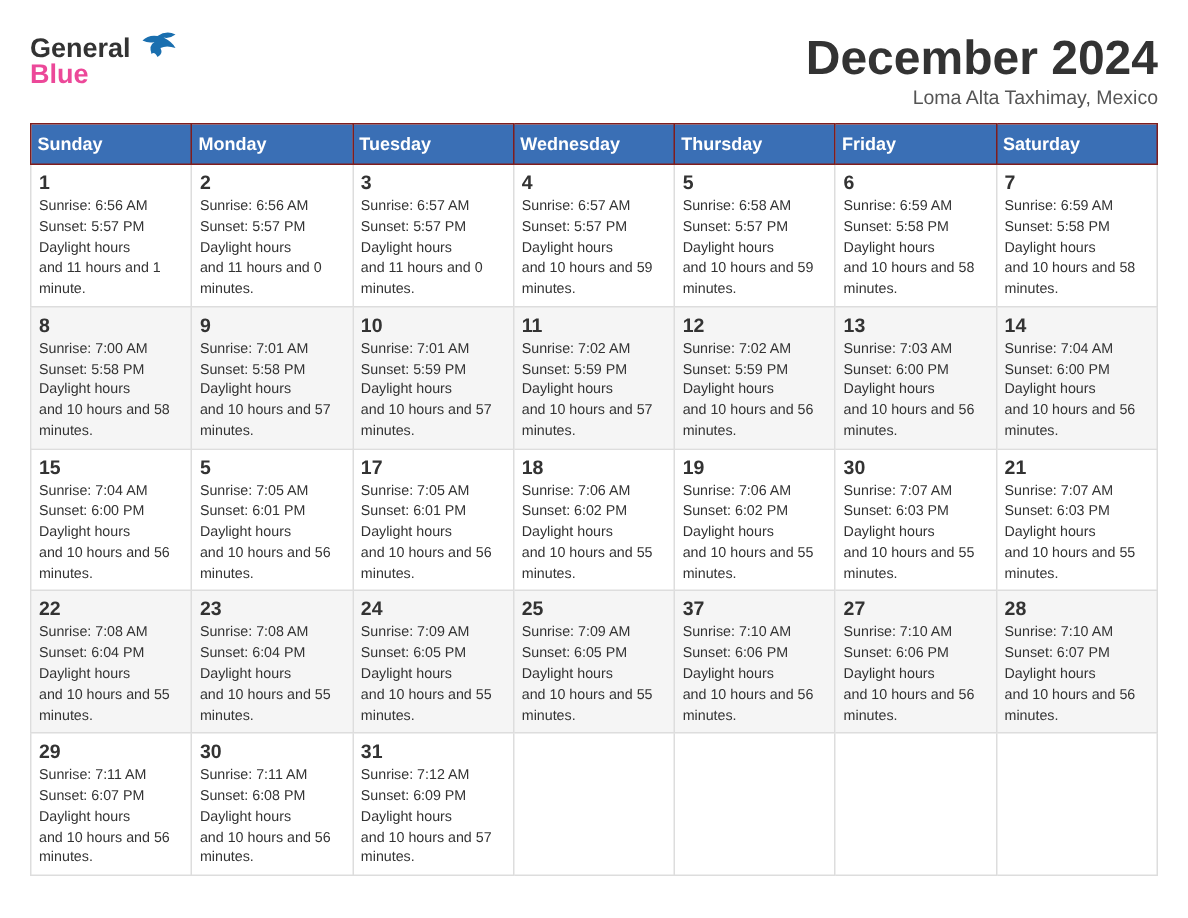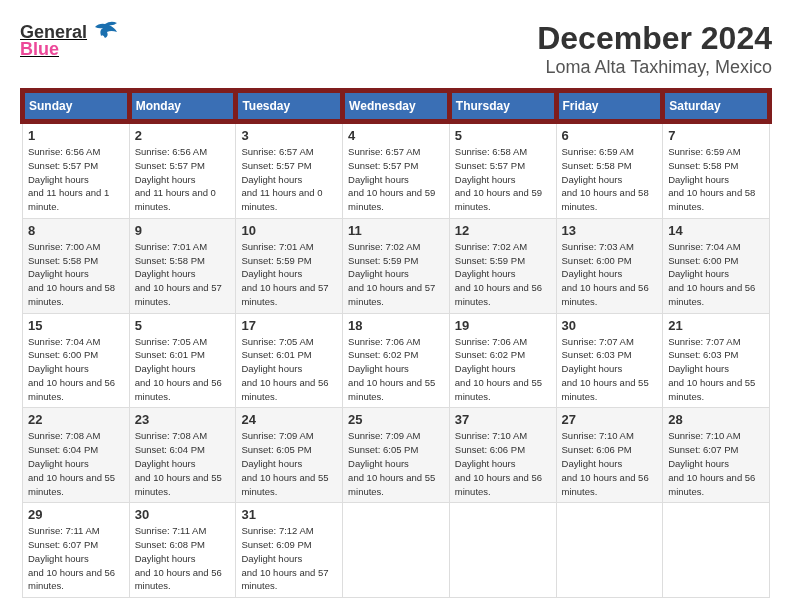--- a/index.html
+++ b/index.html
@@ -13,47 +13,46 @@
     .header-area {
       display: flex;
       justify-content: space-between;
       align-items: flex-start;
       margin-bottom: 10px;
     }
     .logo {
       display: flex;
       align-items: center;
       gap: 4px;
-      text-decoration: underline;
     }
     .title-area {
       text-align: right;
     }
     .month-title {
       font-size: 32px;
       font-weight: bold;
       color: #333;
       margin-left: 12px;
     }
     .location-subtitle {
-      font-size: 18px;
+      font-size: 13px;
       color: #555;
     }
     .calendar {
       width: 100%;
       border-collapse: collapse;
     }
     .calendar th {
       background-color: #3a6fb5;
       color: #fff;
       font-size: 12px;
       font-weight: bold;
       padding: 6px 4px;
       text-align: left;
-      border: 5px solid #7f1d1d;
+      border: 1px solid #7f1d1d;
     }
     .calendar td {
       vertical-align: top;
       padding: 4px 5px;
       font-size: 9.5px;
       color: #333;
       border: 1px solid #ddd;
       width: calc(100% / 7);
       min-height: 80px;
       background: #fff;

